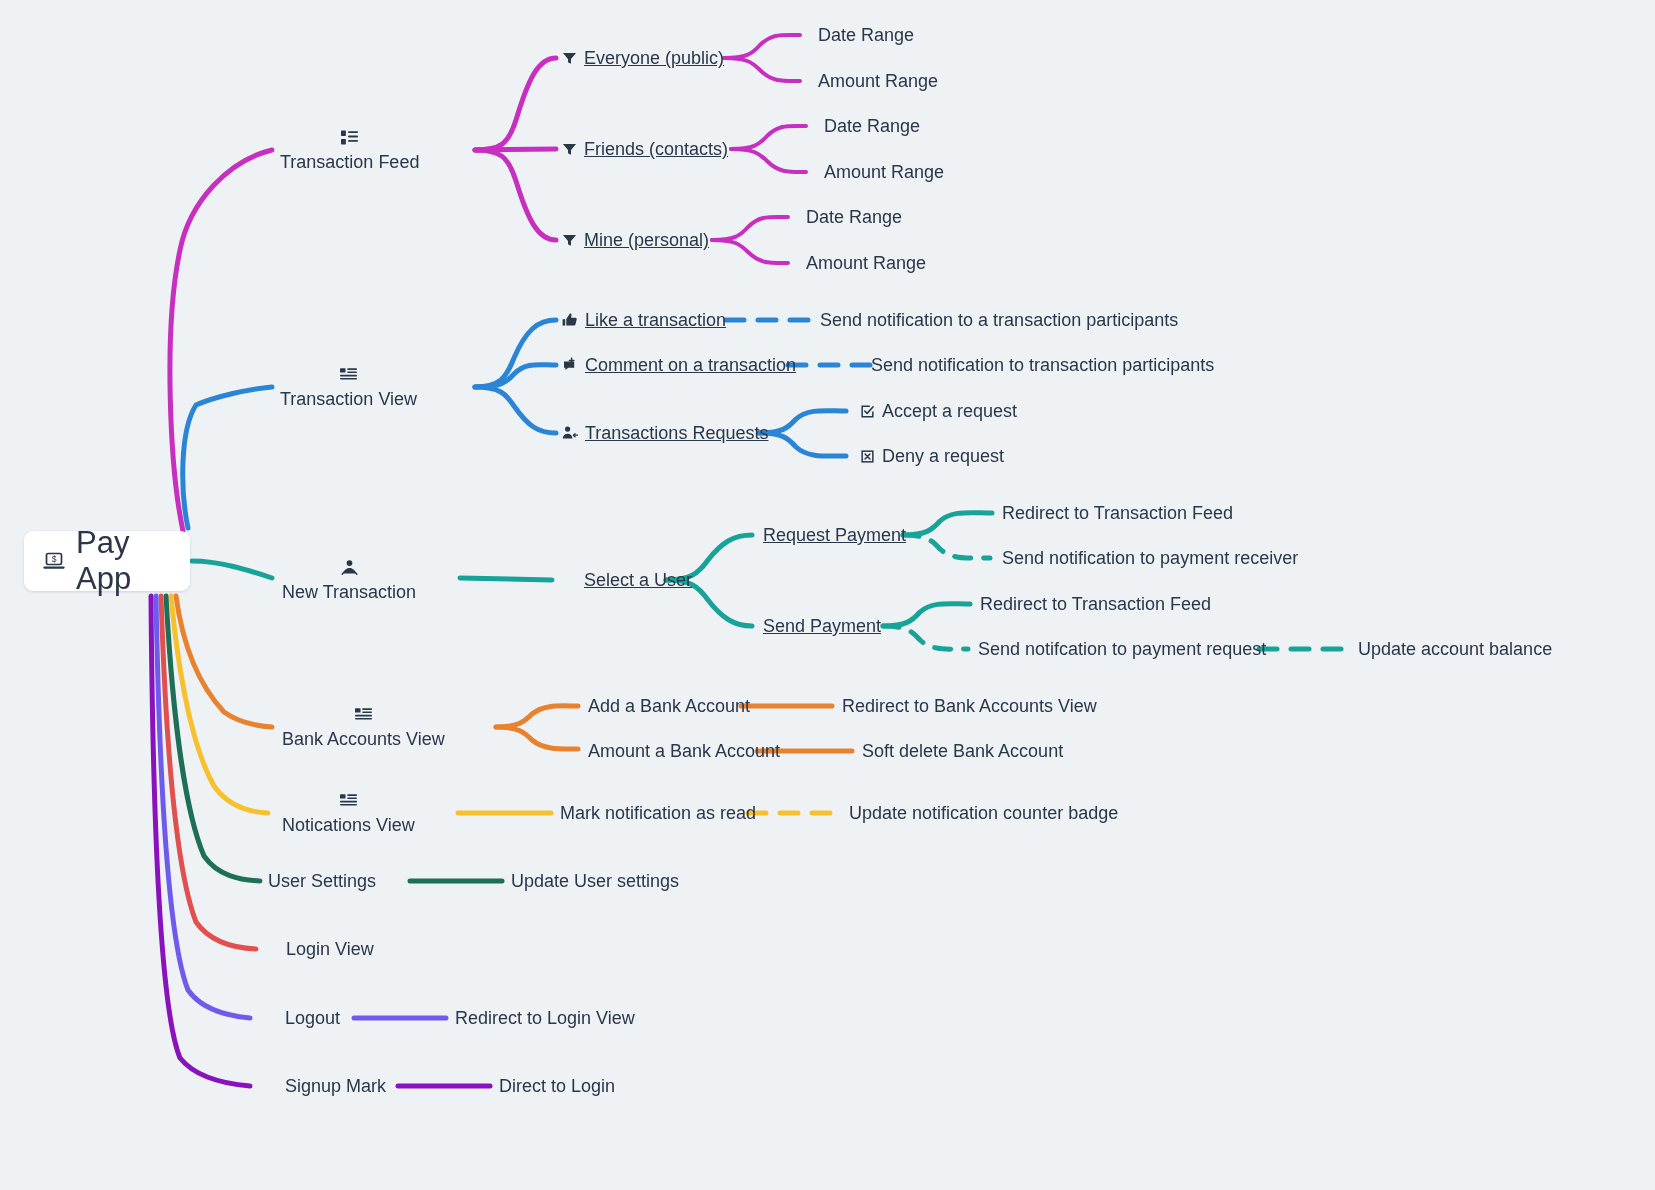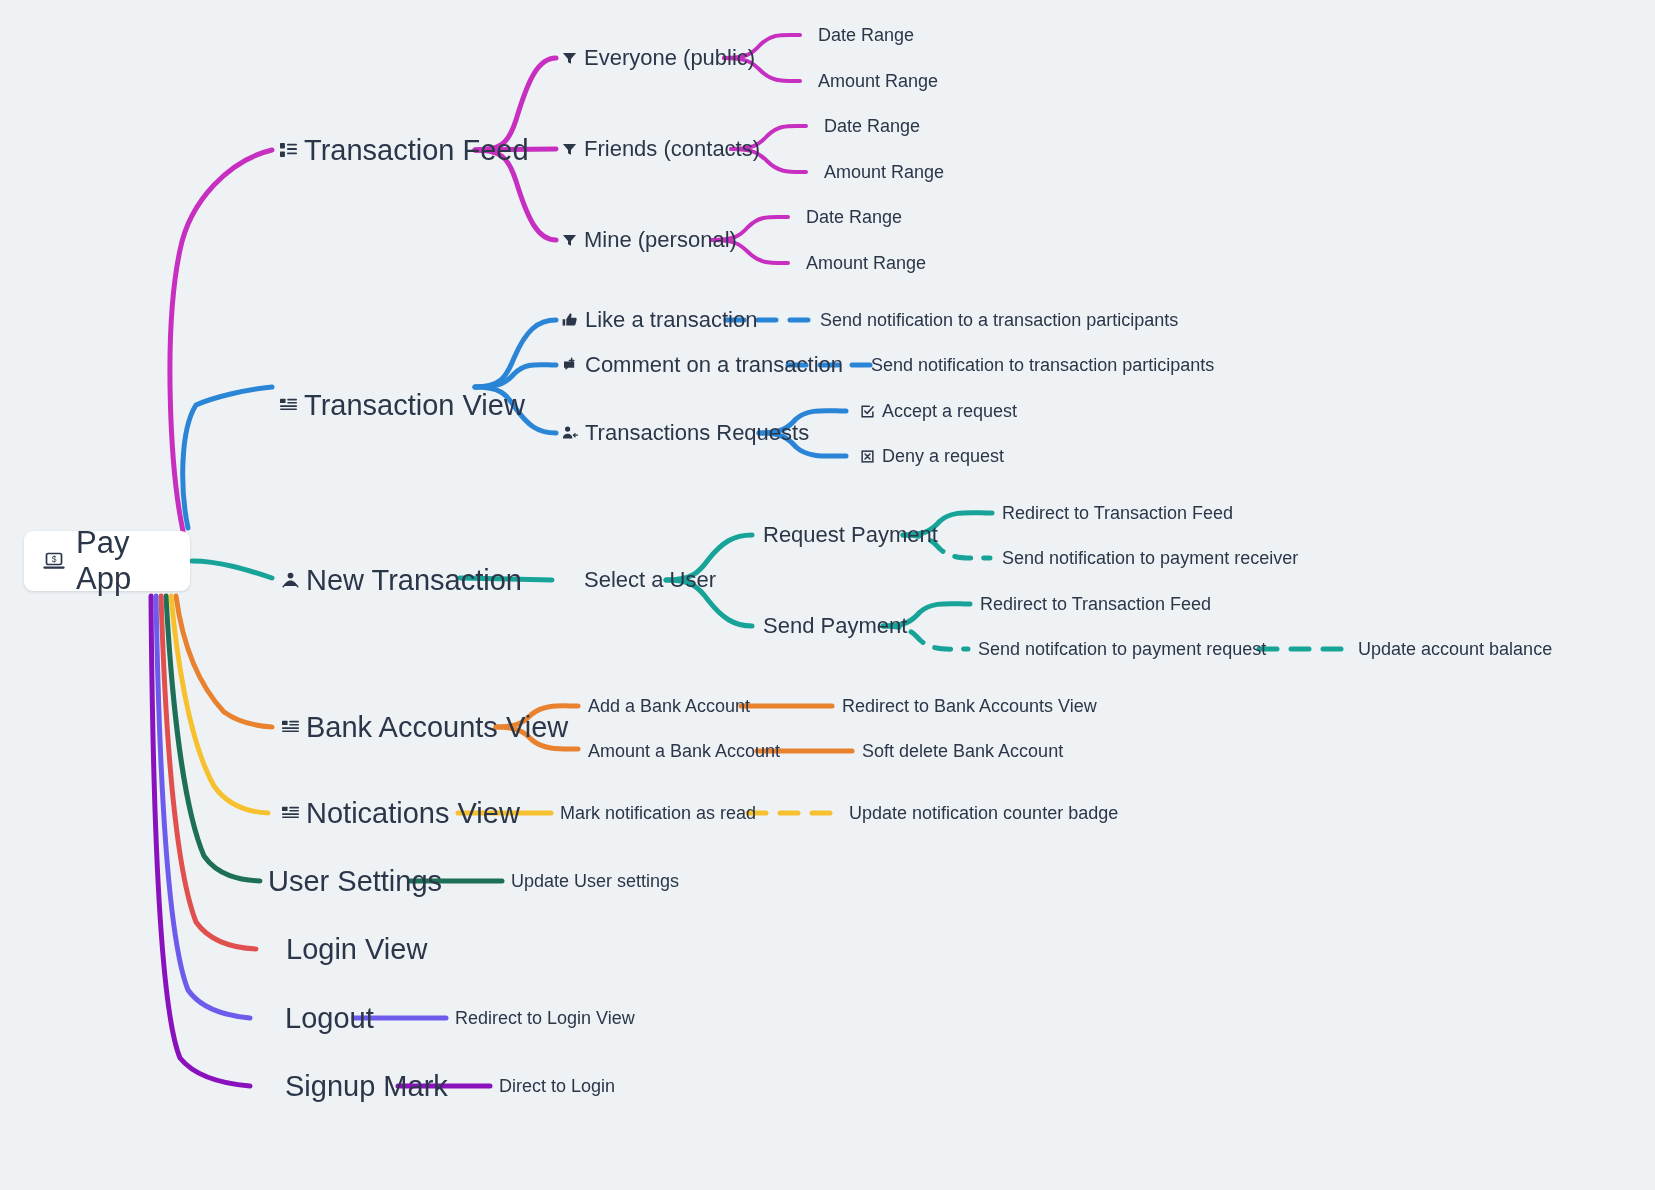--- a/index.html
+++ b/index.html
@@ -17,22 +17,22 @@
     position:absolute;
     display:flex;align-items:center;gap:7px;
     color:#2b3648;
     white-space:nowrap;
     transform:translateY(-50%);
     line-height:1;
   }
   .node.r  { transform:translateY(-50%); }            
 
   .lbl{display:inline-block;}
-  .t-1{font-size:29px;}
-  .t-2{font-size:22px;}
+  .t-1{font-size:18px;flex-direction:column;}
+  .t-2{font-size:18px;text-decoration:underline;}
   .t-3{font-size:18px;}
 
   
   #rootbox{
     position:absolute;
     left:24px;top:531px;
     width:166px;height:60px;
     background:#ffffff;
     border-radius:9px;
     box-shadow:0 1px 3px rgba(20,30,50,.14);
@@ -175,21 +175,21 @@
   <div class="node r t-3" style="left:824px;top:172px">
       <span class="lbl">Amount Range</span>
     </div>
   <div class="node r t-3" style="left:806px;top:217px">
       <span class="lbl">Date Range</span>
     </div>
   <div class="node r t-3" style="left:806px;top:263px">
       <span class="lbl">Amount Range</span>
     </div>
 
-  <div class="node r t-1" style="left:280px;top:405px">
+  <div class="node r t-1" style="left:280px;top:387px">
     <span class="ico">
       <svg width="17" height="17" viewBox="0 0 16 16" fill="#2b3648">
         <rect x="0" y="2" width="5.2" height="4.2" rx="0.6"></rect>
         <rect x="6.8" y="2.2" width="9.2" height="1.5" rx="0.7"></rect>
         <rect x="6.8" y="5.1" width="9.2" height="1.5" rx="0.7"></rect>
         <rect x="0" y="8.3" width="16" height="1.5" rx="0.7"></rect>
         <rect x="0" y="11.3" width="16" height="1.5" rx="0.7"></rect>
       </svg>
     </span>
     <span class="lbl">Transaction View</span>

